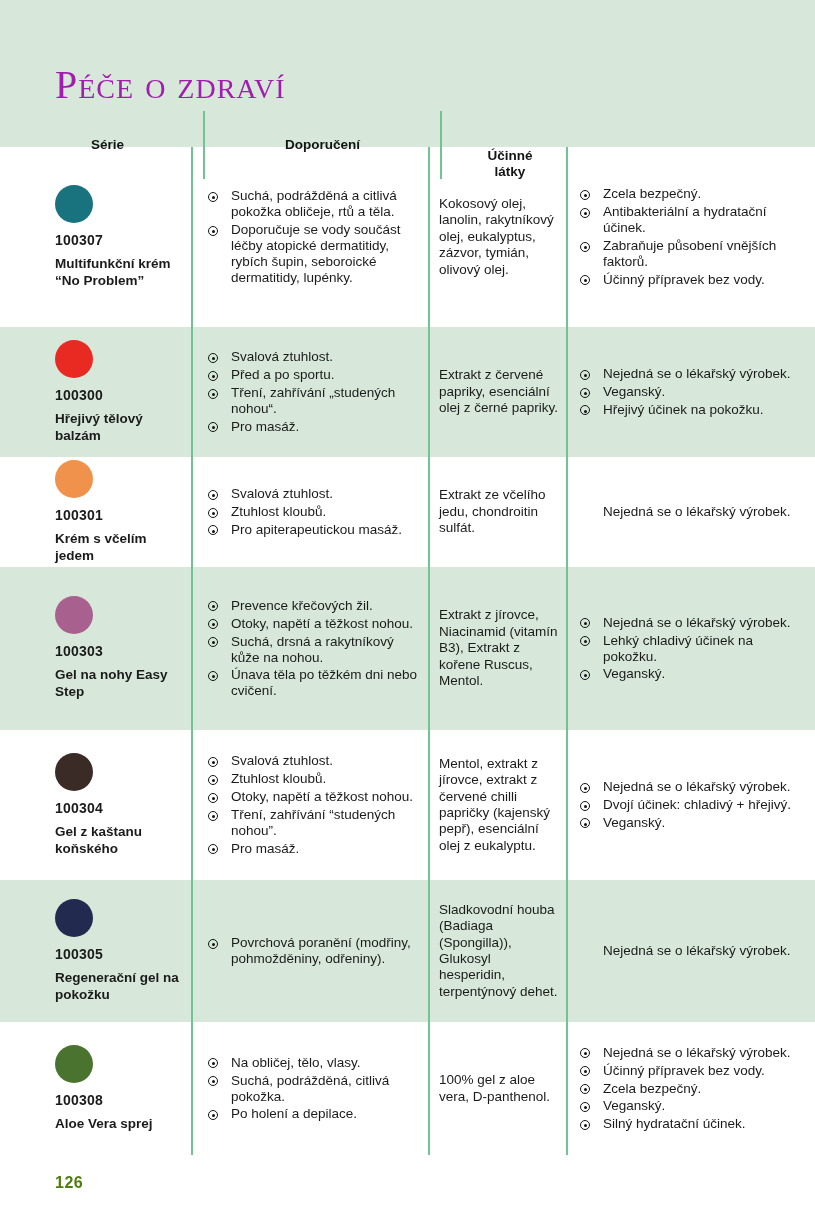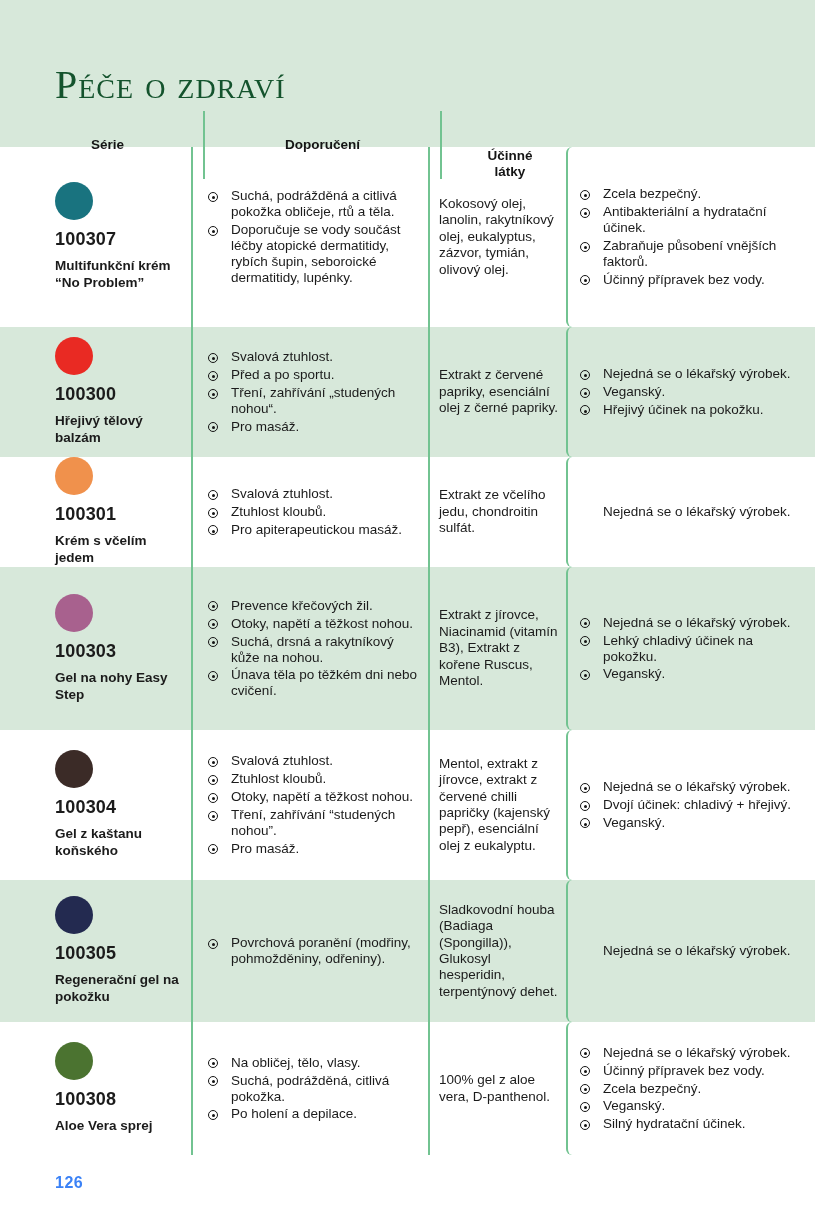--- a/index.html
+++ b/index.html
@@ -11,61 +11,61 @@
   }
   
   .band { background:#d7e8da; height:147px; }
   .title-wrap { height:111px; display:flex; align-items:flex-end; padding:0 0 6px 55px; }
   .page-title {
     font-family:"Liberation Serif", serif;
     font-variant:small-caps;
     font-weight:500;
     font-size:40px; line-height:1;
     letter-spacing:1px;
-    color:#14532d;
+    color:#a21caf;
   }
   .grid { display:grid; grid-template-columns:191px 237px 138px auto; }
   .head-row { height:36px;padding-left:12px; }
   .head-cell {
     display:flex; align-items:center; justify-content:center;
     font-weight:bold; font-size:13.5px; text-align:center; line-height:1.15;
     color:#141414;
   }
   .head-cell.bordered { border-left:2px solid #72c391; }
   .head-cell .narrow { max-width:62px; display:inline-block;margin-top:37px; }
   
   .row { background:#ffffff; }
   .row.green { background:#d7e8da; }
   .cell { display:flex; flex-direction:column; justify-content:center; }
   .cell.bordered { border-left:2px solid #72c391; }
   .c-serie { padding-left:55px; padding-right:8px; }
   .dot { width:38px; height:38px; border-radius:50%; display:block; }
-  .code { font-weight:bold; font-size:18px; margin-top:9px; letter-spacing:0.2px; }
+  .code { font-weight:bold; font-size:14px; margin-top:9px; letter-spacing:0.2px; }
   .pname { font-weight:bold; font-size:13.5px; line-height:1.25; margin-top:8px; max-width:145px; }
   .c-rec  { padding:6px 10px 6px 14px; }
   .c-ing  { padding:6px 6px 6px 9px; font-size:13.5px; line-height:1.22;justify-content:center; }
-  .c-char { padding:6px 18px 6px 11px;border-radius:6px; }
+  .c-char { padding:6px 18px 6px 11px; }
   ul.blist { list-style:none; }
   ul.blist li {
     position:relative; padding-left:24px; margin:2px 0;
     font-size:13.5px; line-height:1.18;
   }
   ul.blist li::before {            
     content:""; position:absolute; left:1px; top:3.5px;
     width:8px; height:8px; border:1.6px solid #141414; border-radius:50%;
   }
   ul.blist li::after {             
     content:""; position:absolute; left:5.1px; top:7.6px;
     width:3px; height:3px; background:#141414; border-radius:50%;
   }
   .plain { font-size:13.5px; line-height:1.22; padding-left:24px; }
   .c-ing p { max-width:125px; }
   
   .footer { height:56px; display:flex; align-items:center; padding-left:55px; }
-  .page-num { color:#3b82f6; font-weight:bold; font-size:16px; letter-spacing:0.5px; }
+  .page-num { color:#4d7c0f; font-weight:bold; font-size:16px; letter-spacing:0.5px; }
 </style>
 </head>
 <body>
 
 <div class="page">
 
   <div class="band">
     <div class="title-wrap">
       <h1 class="page-title">Péče o zdraví</h1>
     </div>

